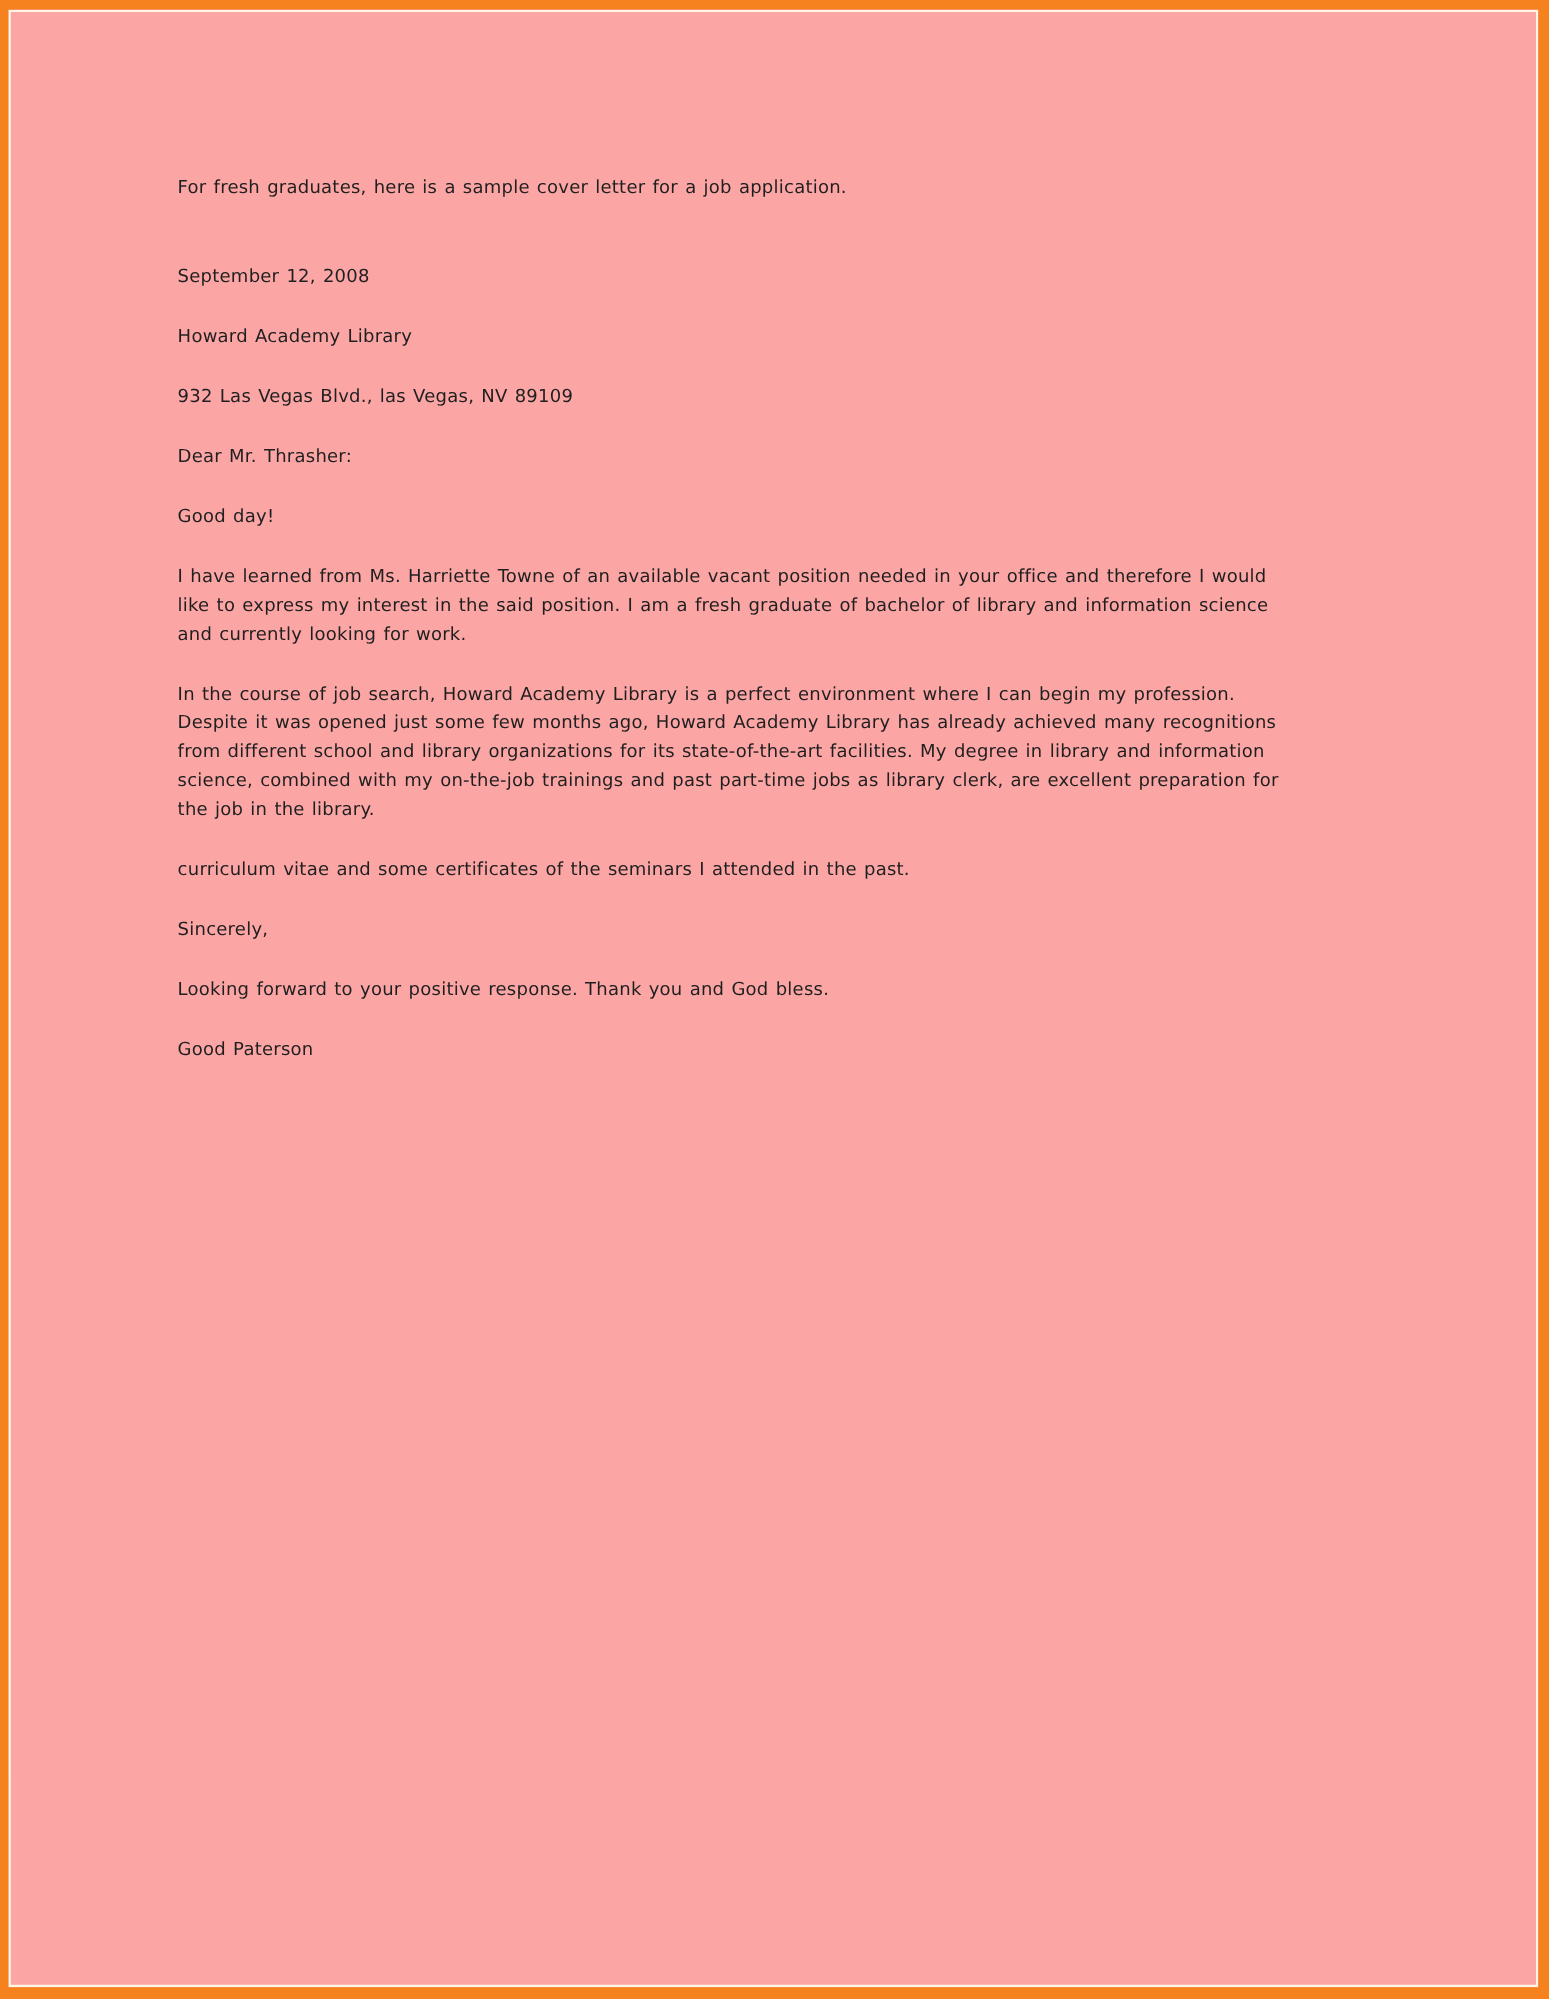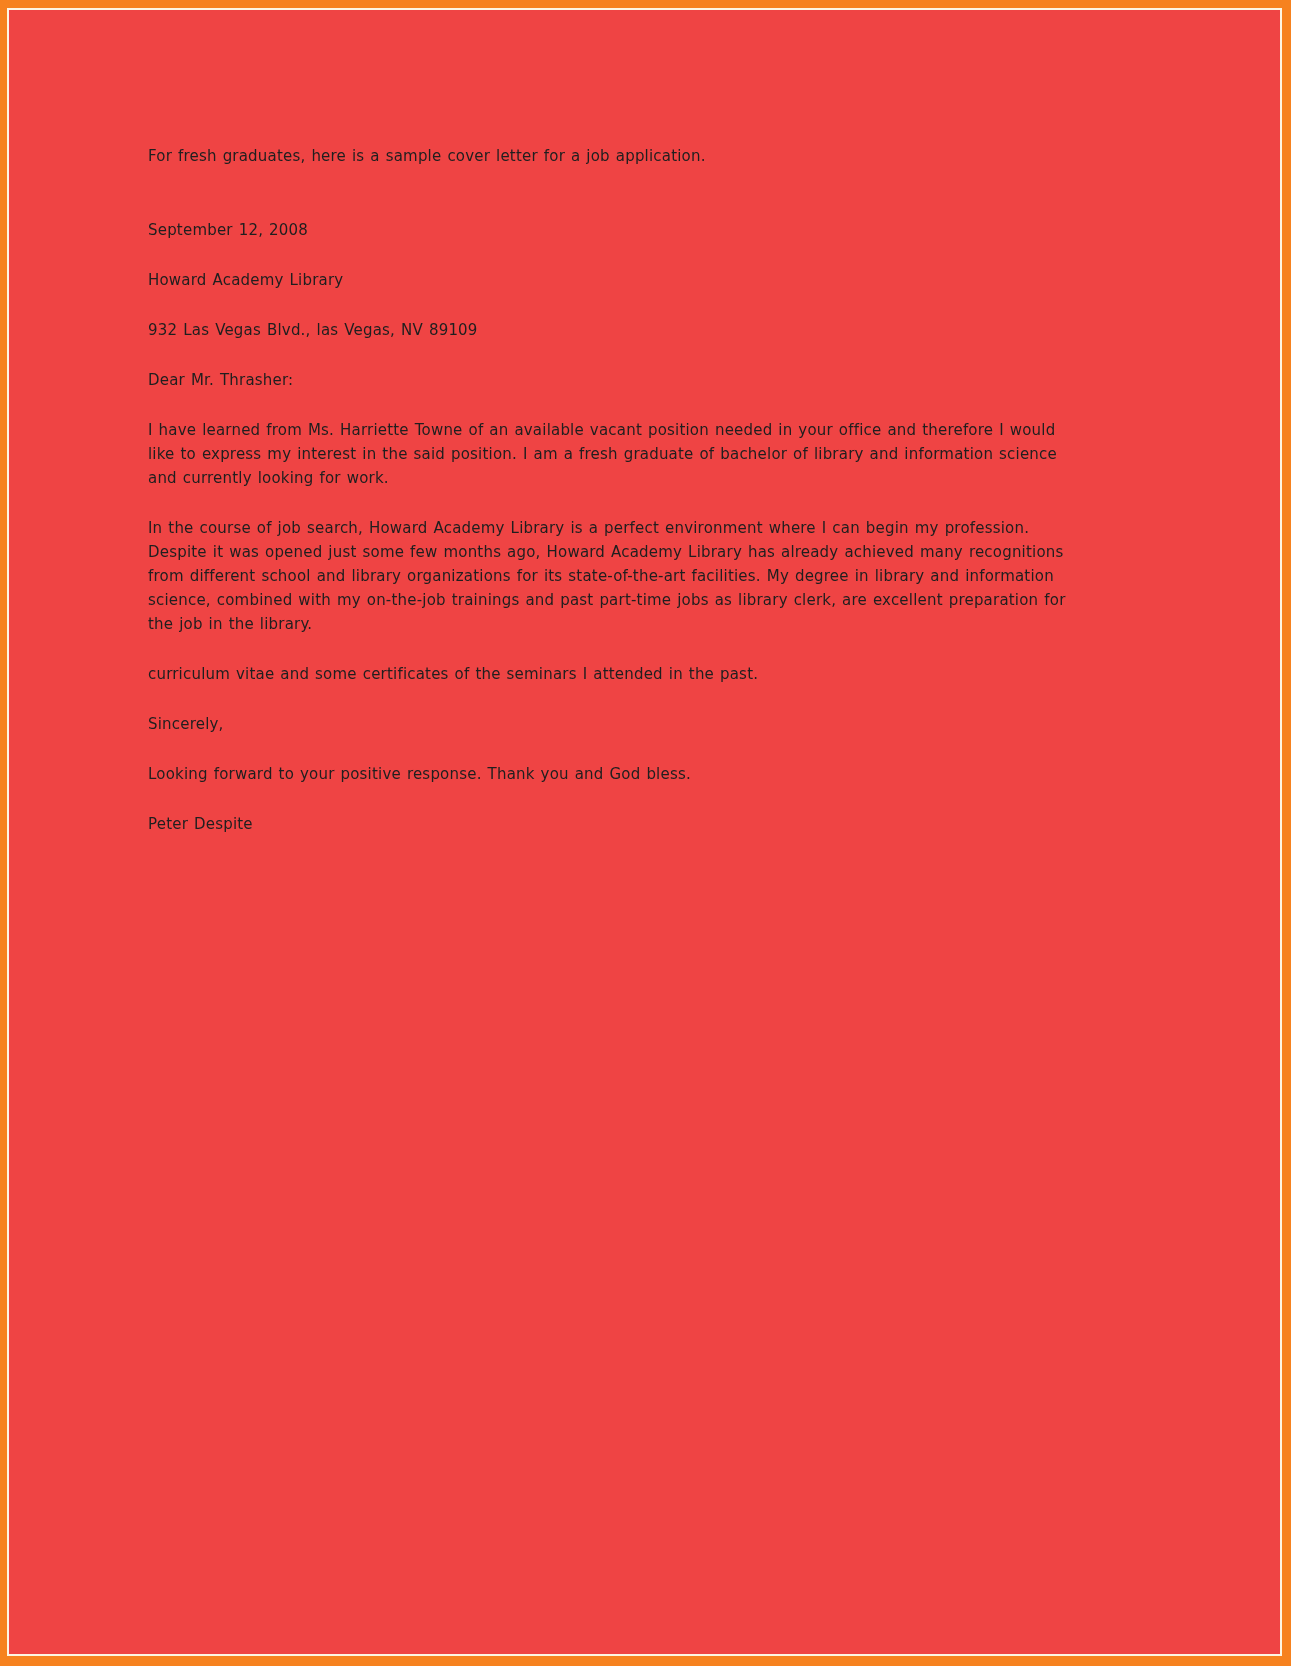--- a/index.html
+++ b/index.html
@@ -6,21 +6,21 @@
     margin: 0;
     padding: 0;
     background: #ffffff;
     font-family: "DejaVu Sans", "Liberation Sans", sans-serif;
   }
   .page {
     position: relative;
     width: 1291px;
     height: 1666px;
     box-sizing: border-box;
-    background: #ef4444;
+    background: #fca5a5;
     border-style: solid;
     border-color: #F6821F;
     border-width: 8px 9px 10px 7px;
     box-shadow: inset 0 0 0 2px #fdf6e3;
     overflow: hidden;
   }
   .letter-content {
     box-sizing: border-box;
     padding: 136px 130px 0 141px;
     color: #1f1f1f;
@@ -42,20 +42,21 @@
 </head>
 <body>
 
 <div class="page">
   <div class="letter-content">
     <p class="intro-line">For fresh graduates, here is a sample cover letter for a job application.</p>
     <p>September 12, 2008</p>
     <p>Howard Academy Library</p>
     <p>932 Las Vegas Blvd., las Vegas, NV 89109</p>
     <p>Dear Mr. Thrasher:</p>
+    <p>Good day!</p>
     <p>I have learned from Ms. Harriette Towne of an available vacant position needed in your office and therefore I would like to express my interest in the said position. I am a fresh graduate of bachelor of library and information science and currently looking for work.</p>
     <p>In the course of job search, Howard Academy Library is a perfect environment where I can begin my profession. Despite it was opened just some few months ago, Howard Academy Library has already achieved many recognitions from different school and library organizations for its state-of-the-art facilities. My degree in library and information science, combined with my on-the-job trainings and past part-time jobs as library clerk, are excellent preparation for the job in the library.</p>
     <p>curriculum vitae and some certificates of the seminars I attended in the past.</p>
     <p>Sincerely,</p>
     <p>Looking forward to your positive response. Thank you and God bless.</p>
-    <p>Peter Despite</p>
+    <p>Good Paterson</p>
   </div>
 </div>
 
 </body></html>

